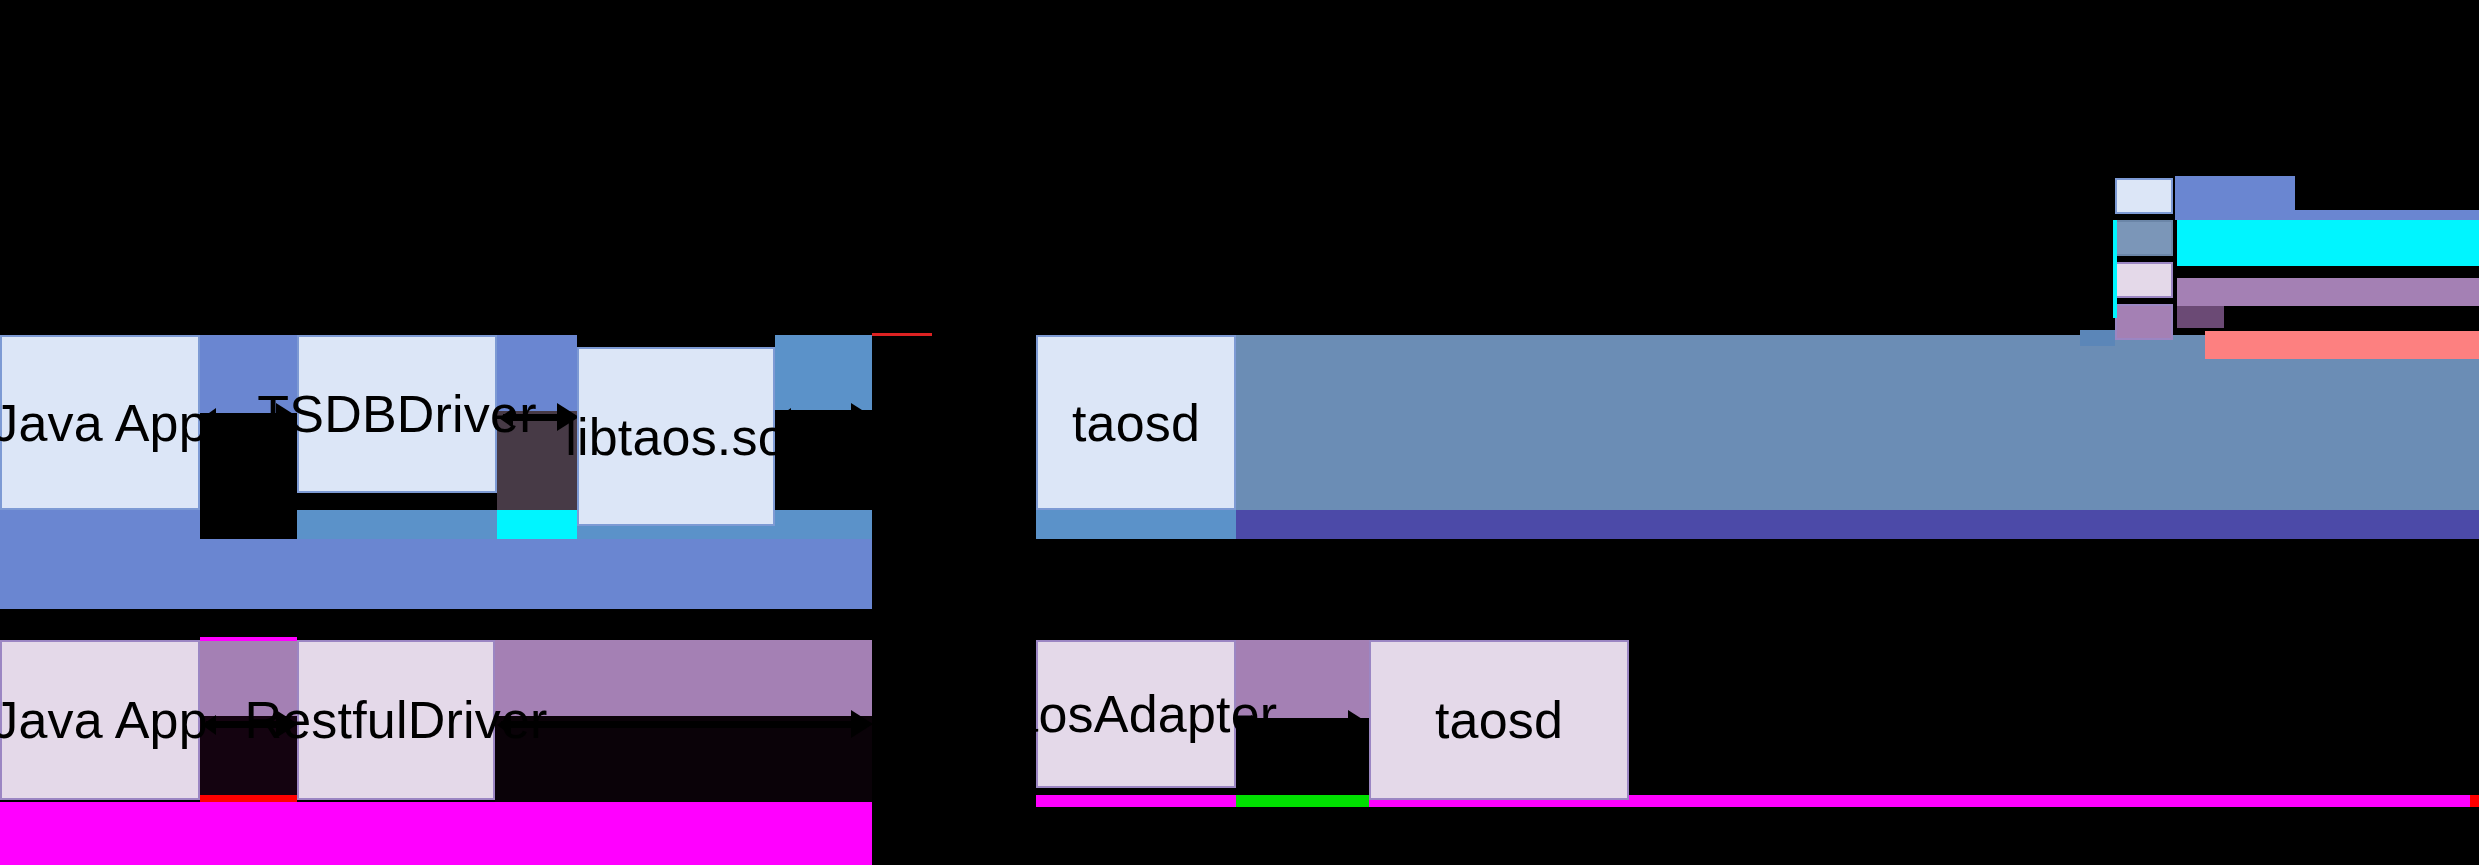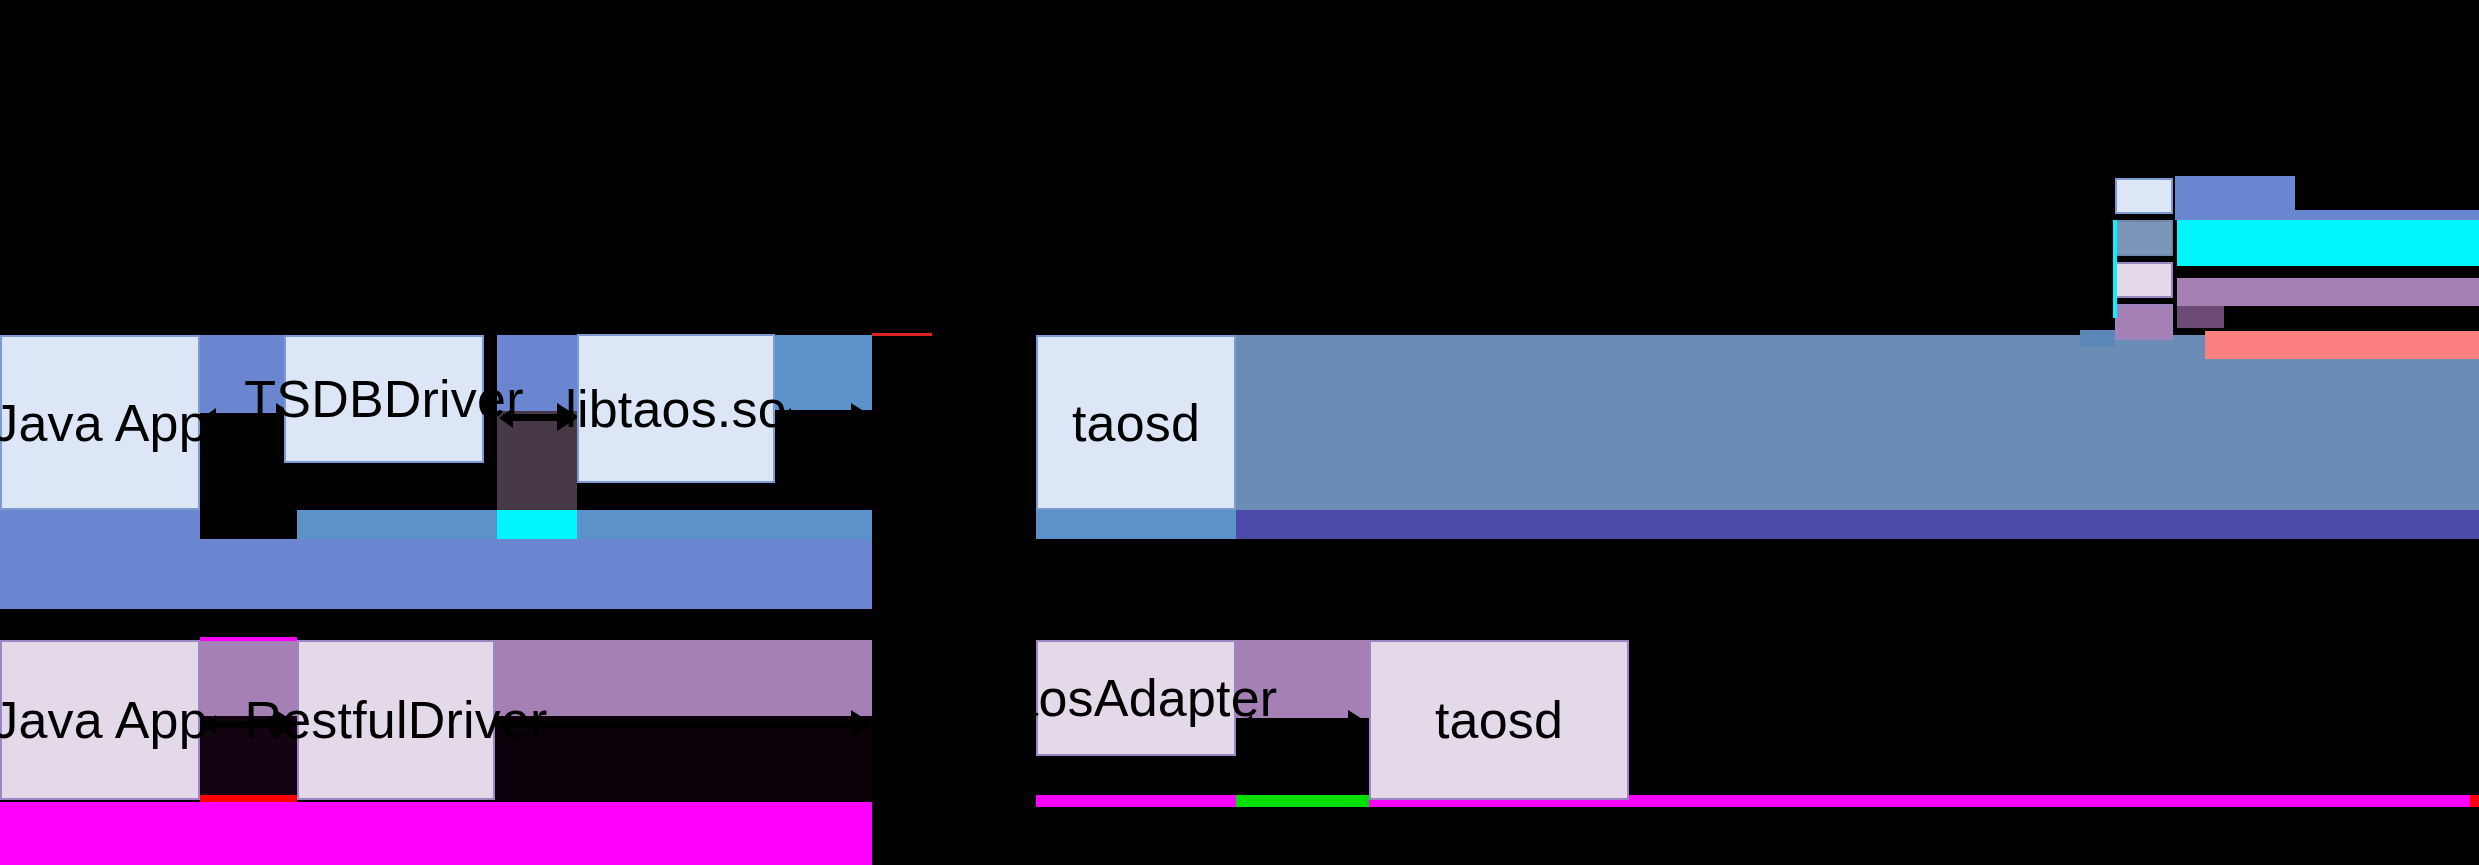--- a/index.html
+++ b/index.html
@@ -146,41 +146,41 @@
   <div class="arrow" style="left:1242px; top:721px; width:128px;">
     <div class="shaft" style="width:108px;"></div>
     <div class="tail"></div>
     <div class="head" style="left:106px;"></div>
   </div>
 
   <div class="node blue" style="left:0px; top:335px; width:200px; height:175px;">
     <span>Java App</span>
   </div>
 
-  <div class="node blue" style="left:284px; top:335px; width:200px; height:128px;">
+  <div class="node blue" style="left:297px; top:335px; width:200px; height:158px;">
     <span>TSDBDriver</span>
   </div>
 
-  <div class="node blue" style="left:577px; top:334px; width:198px; height:149px;text-align:right;">
+  <div class="node blue" style="left:577px; top:347px; width:198px; height:179px;text-align:right;">
     <span>libtaos.so</span>
   </div>
 
   <div class="node blue" style="left:1036px; top:335px; width:200px; height:175px;">
     <span>taosd</span>
   </div>
 
   <div class="node purple" style="left:0px; top:640px; width:200px; height:160px;">
     <span>Java App</span>
   </div>
 
   <div class="node purple" style="left:297px; top:640px; width:198px; height:160px;">
     <span>RestfulDriver</span>
   </div>
 
-  <div class="node purple" style="left:1036px; top:640px; width:200px; height:116px;">
+  <div class="node purple" style="left:1036px; top:640px; width:200px; height:148px;">
     <span>taosAdapter</span>
   </div>
 
   <div class="node purple" style="left:1369px; top:640px; width:260px; height:160px;">
     <span>taosd</span>
   </div>
 
   <div id="legend" style="left:2115px; top:178px; width:364px; height:172px;">
 
     <div class="legend-row" style="left:0px; top:0px;">

